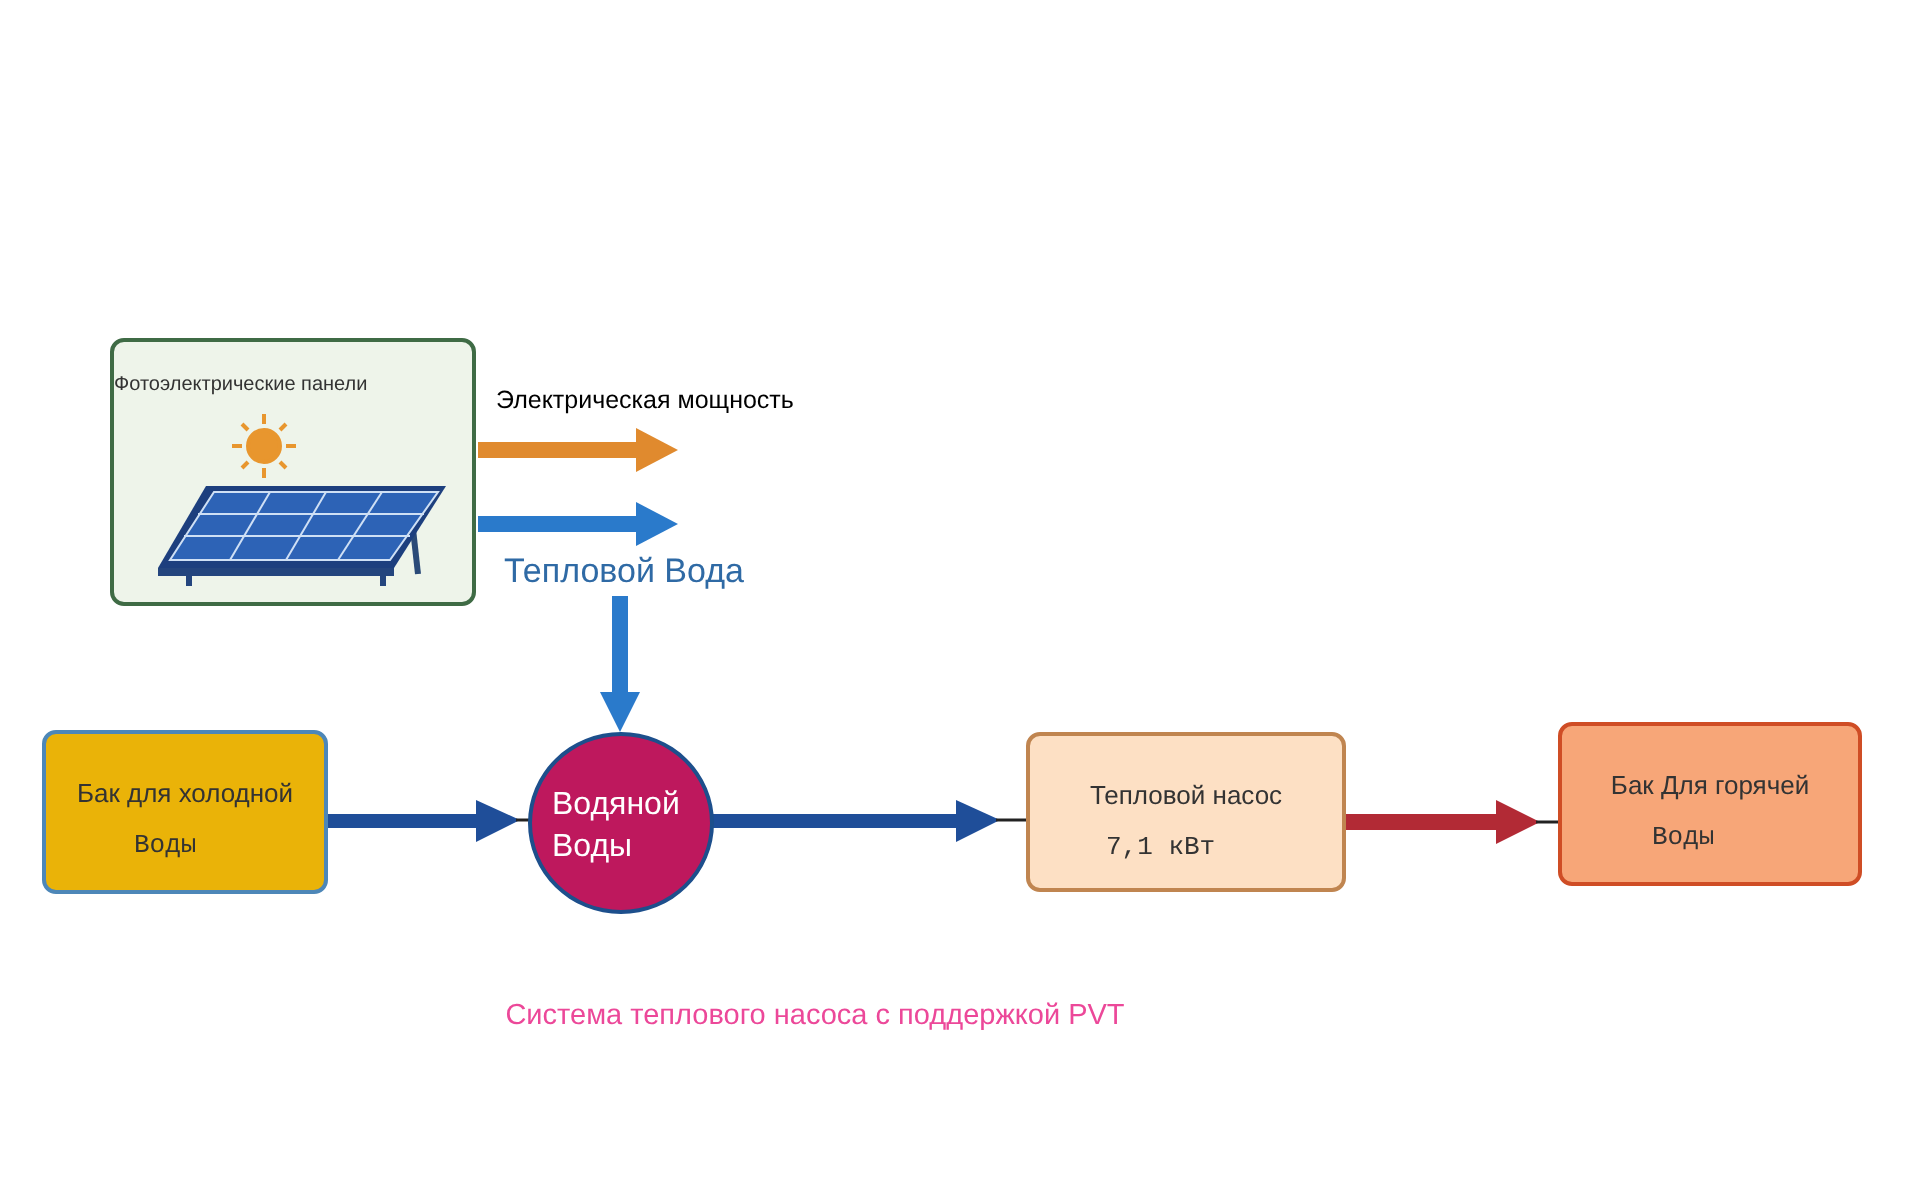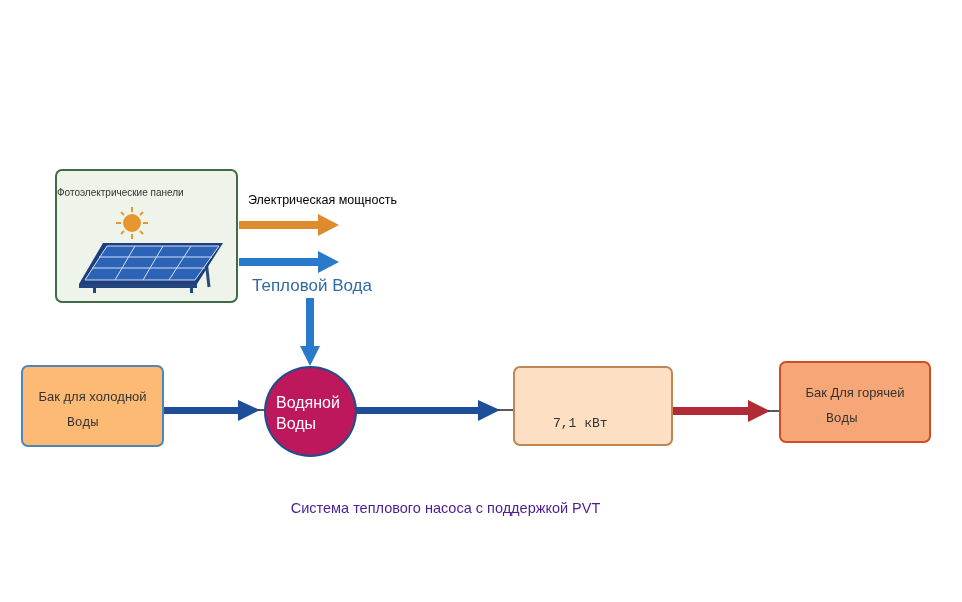--- a/index.html
+++ b/index.html
@@ -5,30 +5,30 @@
   html, body { margin:0; padding:0; }
   body { width:962px; height:602px; background:#ffffff; position:relative; overflow:hidden;
          font-family:"Liberation Sans", sans-serif; }
   .abs { position:absolute; }
   #pv-box { left:55px; top:169px; width:183px; height:134px; background:#eef4ea; border:2px solid #3f6b45;
             border-radius:7px; box-sizing:border-box; }
   #pv-title { left:0; top:16px; width:100%; font-size:10px; color:#333; }
   #elec-label { left:248px; top:193px; font-size:12.5px; color:#000000; }
   #hot-water-label { left:252px; top:276px; font-size:17px; color:#2f6aa5; }
   .tank { border-radius:7px; box-sizing:border-box; font-size:13px; color:#333; }
-  #cold-tank { left:21px; top:365px; width:143px; height:82px; background:#fdba74; border:2px solid #4d87b8; }
+  #cold-tank { left:21px; top:365px; width:143px; height:82px; background:#eab308; border:2px solid #4d87b8; }
   #heatpump { left:513px; top:366px; width:160px; height:80px; background:#fde0c4; border:2px solid #c08550; }
   #hot-tank { left:779px; top:361px; width:152px; height:82px; background:#f7a678; border:2px solid #cf4d25; }
   .line1 { position:absolute; left:0; top:22px; width:100%; text-align:center; }
   .line2 { position:absolute; top:48px;font-family:Liberation Mono, monospace; }
   #pump { left:264px; top:366px; width:93px; height:91px; border-radius:50%; background:#be185d;
           border:2px solid #1d4f8c; box-sizing:border-box; color:#fff; font-size:16px; }
   #pump-l1 { left:10px; top:26px; }
   #pump-l2 { left:10px; top:47px; }
-  #caption { left:0; top:500px; width:815px; text-align:center; font-size:14.5px; color:#4c1d95;padding-left:38px; }
+  #caption { left:0; top:500px; width:815px; text-align:center; font-size:14.5px; color:#ec4899; }
   svg { position:absolute; left:0; top:0; }
 </style>
 </head>
 <body>
 
 <svg width="962" height="602">
 
   <g>
     <rect x="239" y="221" width="80" height="8" fill="#e08a2e"></rect>
     <polygon points="318,214 339,225 318,236" fill="#e08a2e"></polygon>
@@ -98,20 +98,21 @@
   <div class="line1">Бак для холодной</div>
   <div class="line2" style="left:44px;">Воды</div>
 </div>
 
 <div id="pump" class="abs">
   <div id="pump-l1" class="abs">Водяной</div>
   <div id="pump-l2" class="abs">Воды</div>
 </div>
 
 <div id="heatpump" class="abs tank">
+  <div class="line1">Тепловой насос</div>
   <div class="line2" style="left:38px;">7,1 кВт</div>
 </div>
 
 <div id="hot-tank" class="abs tank">
   <div class="line1">Бак Для горячей</div>
   <div class="line2" style="left:45px;">Воды</div>
 </div>
 
 <div id="caption" class="abs">Система теплового насоса с поддержкой PVT</div>
 

